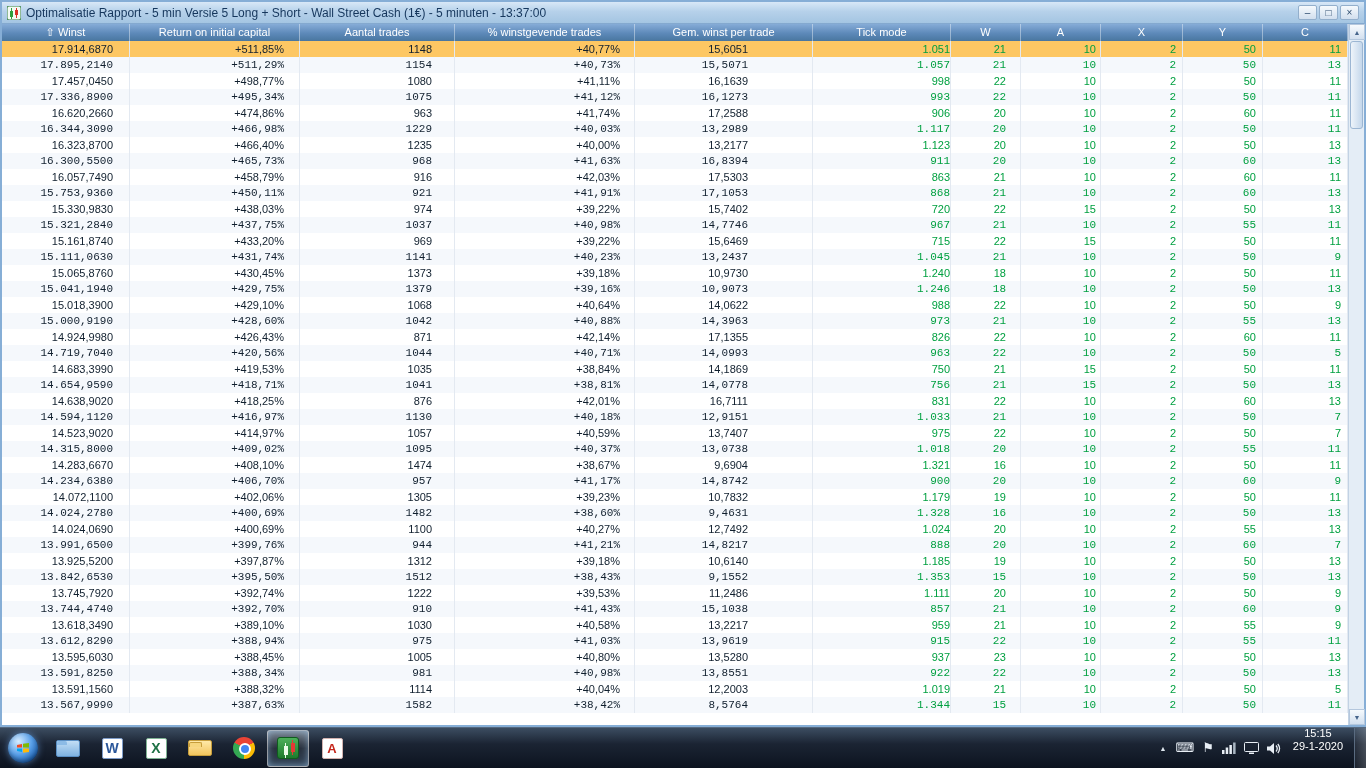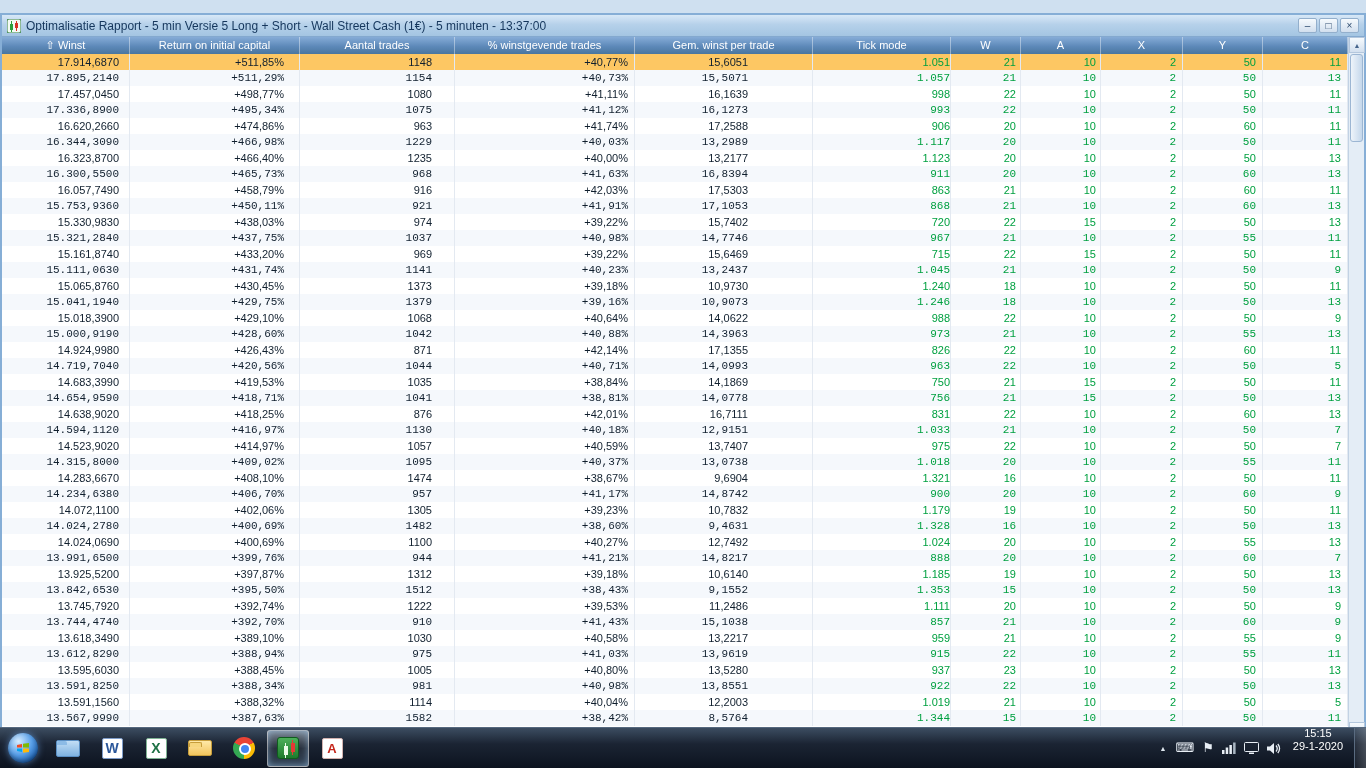--- a/index.html
+++ b/index.html
@@ -1,21 +1,21 @@
 <!DOCTYPE html>
 <html><head>
 <meta charset="utf-8">
 <style>
   * { margin:0; padding:0; box-sizing:border-box; }
   html,body { width:1366px; height:768px; overflow:hidden; }
   body { font-family:"Liberation Sans", sans-serif; background:#000; }
   .screen { position:relative; width:1366px; height:768px; background:#cfe0f0; overflow:hidden; }
 
   
-  .window { position:absolute; top:13px; left:0; width:1366px; height:727px;
+  .window { position:absolute; top:0; left:0; width:1366px; height:727px;
             border:2px solid #86aed6; background:#fff; display:flex; flex-direction:column; }
   .titlebar { flex:0 0 22px; height:22px; background:linear-gradient(#d8e8f7,#b6d1ea 45%,#a4c5e2);
               border-bottom:1px solid #84a9cf; display:flex; align-items:center; gap:5px; padding:0 5px; }
   .titlebar .title { flex:1; font-size:12px; color:#15365c; white-space:nowrap; overflow:hidden; }
   .winbtns { display:flex; gap:2px; }
   .wbtn { width:19px; height:15px; font-size:10px; line-height:13px; text-align:center; color:#2f4d70;
           background:linear-gradient(#f6fafd,#d2dfee); border:1px solid #93afcc; border-radius:2px; cursor:default; }
 
   
   .content { flex:1; display:flex; min-height:0; }
@@ -25,23 +25,23 @@
            border-right:1px solid rgba(255,255,255,.4); }
   .tbody { flex:1; overflow:hidden; }
   .trow { display:flex; height:16px; background:#ffffff; }
   .trow.alt { background:#f5f8fc;font-family:Liberation Mono, monospace; }
   .trow.selected { background:#fdc763; }
   .tcell { font-size:11px; line-height:16px; color:#101f2e; text-align:right; white-space:nowrap; overflow:hidden;
            border-right:1px solid #e3e9f1; }
   .tcell.green { color:#00a040; }
   .col0{width:128px} .col1{width:170px} .col2{width:155px} .col3{width:180px} .col4{width:178px}
   .col5{width:138px} .col6{width:70px} .col7{width:80px} .col8{width:82px} .col9{width:80px} .col10{width:85px}
-  .tcell.col0{padding-right:10px} .tcell.col1{padding-right:15px} .tcell.col2{padding-right:22px}
-  .tcell.col3{padding-right:6px}  .tcell.col4{padding-right:64px} .tcell.col5{}
-  .tcell.col6{padding-right:4px}  .tcell.col7{padding-right:4px}  .tcell.col8{padding-right:6px}
+  .tcell.col0{padding-right:16px} .tcell.col1{padding-right:15px} .tcell.col2{padding-right:22px}
+  .tcell.col3{padding-right:14px}  .tcell.col4{padding-right:64px} .tcell.col5{}
+  .tcell.col6{padding-right:14px}  .tcell.col7{padding-right:4px}  .tcell.col8{padding-right:6px}
   .tcell.col9{padding-right:6px}  .tcell.col10{padding-right:6px}
 
   
   .vscroll { flex:0 0 16px; width:16px; position:relative; background:#e4edf6; border-left:1px solid #c2d2e4; }
   .sarrow { position:absolute; left:0; width:16px; height:16px; font-size:7px; line-height:16px; text-align:center;
             color:#46658c; background:linear-gradient(#f6fafd,#d3e0ef); border:1px solid #b4c7dd; }
   .sarrow.up{top:0} .sarrow.down{bottom:0}
   .sthumb { position:absolute; top:17px; left:1px; width:13px; height:88px; border-radius:3px;
             background:linear-gradient(90deg,#eef4fa,#c4d7eb); border:1px solid #9cb6d3; }
 

